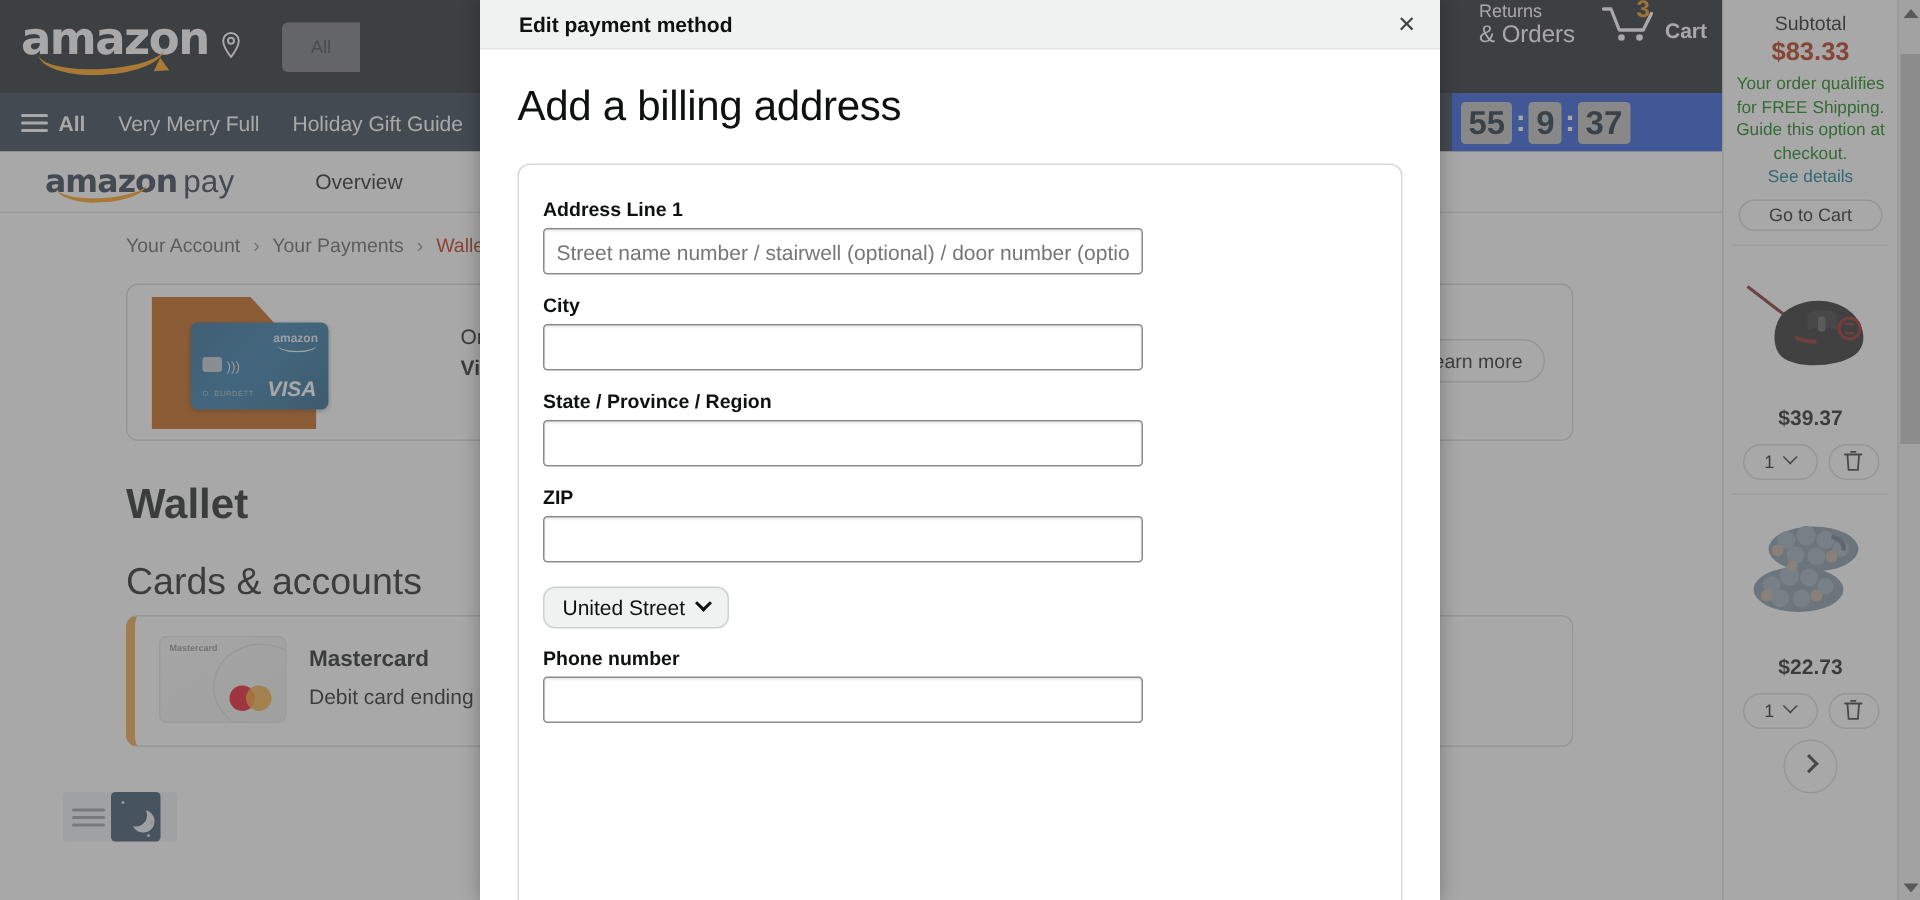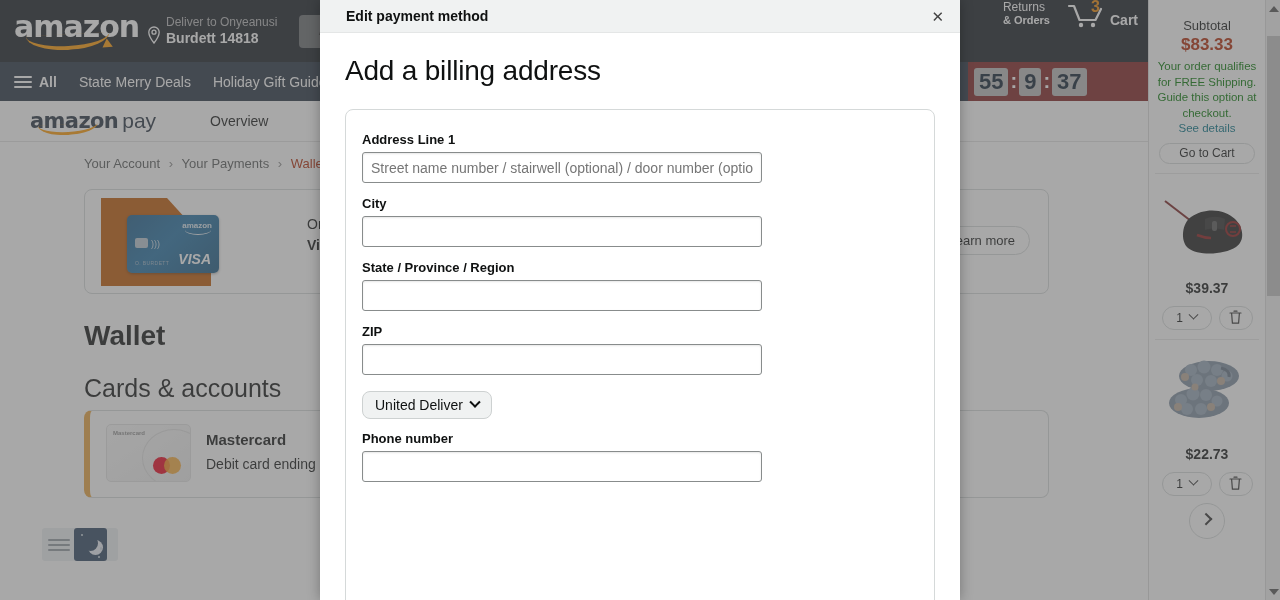--- a/index.html
+++ b/index.html
@@ -41,42 +41,42 @@
   .az-deliver .l1 { font-size: 12px; color: #ccccccdd; }
   .az-deliver .l2 { font-size: 14px; font-weight: bold; color: #fff; }
   .az-searchcat {
     margin-left: 22px; width: 52px; height: 33px; background: #666a6e;
     border-radius: 4px 0 0 4px; color: #333; font-size: 12px;
     display: flex; align-items: center; justify-content: center;
   }
 
   .az-right { position: absolute; right: 0; top: 0; height: 62px; display: flex; align-items: flex-start; }
   .az-returns { color: #fff; font-size: 12px; line-height: 1.2; margin-right: 16px; }
-  .az-returns b { font-size: 11px; font-weight: bold; display: block; }
+  .az-returns b { font-size: 16px; font-weight: normal; display: block; }
   .az-cart { position: relative; display: flex; align-items: flex-end; color: #fff; padding-right: 10px; }
   .cart-svg { width: 42px; height: 30px; }
   .cart-count {
     position: absolute; left: 25px; top: -2px;
     color: #f08804; font-weight: bold; font-size: 16px;
   }
   .az-cart .cart-label { font-size: 14px; font-weight: bold; margin-left: 2px; margin-bottom: 2px; }
 
   .az-navbar {
     position: absolute; left: 0; top: 62px; width: 1148px; height: 39px;
     background: #232f3e; display: flex; align-items: center; padding-left: 14px;
     color: #fff; font-size: 14px; gap: 22px;
   }
   .nav-all { display: flex; align-items: center; font-weight: bold; gap: 7px; }
   .burger { display: inline-block; width: 18px; }
   .burger i { display: block; height: 2px; background: #fff; margin: 3px 0; border-radius: 1px; }
   .nav-item { white-space: nowrap; }
 
   .timer-wrap {
     position: absolute; left: 968px; top: 62px; width: 180px; height: 39px;
-    background: #7f1d1d; display: flex; align-items: center; padding-left: 6px; gap: 2px;
+    background: #1d4ed8; display: flex; align-items: center; padding-left: 6px; gap: 2px;
   }
   .tdigit {
     background: #b9b9b9; color: #0a1c2e; font-weight: bold; font-size: 22px;
     padding: 1px 5px; border-radius: 3px; font-family: "Liberation Sans", sans-serif;
   }
   .tsep { color: #fff; font-size: 20px; font-weight: bold; }
 
   
   .paybar {
     position: absolute; left: 0; top: 101px; width: 1148px; height: 41px;
@@ -161,21 +161,21 @@
   .dm-moon .s2 { right: 5px; top: 19px; width: 2.5px; height: 2.5px; }
   .dm-moon .s3 { right: 7px; bottom: 3px; width: 2px; height: 2px; }
 
   
   .cart-sidebar {
     position: absolute; right: 0; top: 0; width: 132px; height: 600px;
     background: #ffffff; border-left: 1px solid #dcdcdc;
   }
   .cs-inner { position: absolute; left: 0; top: 0; width: 117px; height: 600px;
     border-right: 1px solid #e6e6e6; padding: 0 6px; }
-  .cs-subtotal { text-align: center; padding-top: 8px; font-size: 13px; color: #0f1111; margin-top: 10px; }
+  .cs-subtotal { text-align: center; padding-top: 8px; font-size: 13px; color: #0f1111; }
   .cs-amount { text-align: center; font-size: 17px; font-weight: bold; color: #b12704; margin-top: 2px; }
   .cs-free { text-align: center; font-size: 11.5px; color: #007600; line-height: 1.35; margin-top: 4px; }
   .cs-free .seedet { color: #007185; display: block; }
   .cs-go {
     margin: 6px 4px 0 4px; height: 21px; border: 1px solid #d5d9d9; border-radius: 11px;
     background: #fff; font-size: 12px; color: #0f1111; display: flex;
     align-items: center; justify-content: center;
   }
   .cs-sep { height: 1px; background: #e6e6e6; margin: 9px 0 0 0; }
   .cs-item { padding-top: 6px; }
@@ -247,24 +247,20 @@
 
     <div class="az-topbar">
       <div class="az-logo">
         <div class="word">amazon</div>
         <div class="smile"></div>
       </div>
       <div class="az-deliver">
         <svg class="pin-icon" viewBox="0 0 16 18">
           <path d="M8 1a5.2 5.2 0 0 0-5.2 5.2C2.8 10.3 8 17 8 17s5.2-6.7 5.2-10.8A5.2 5.2 0 0 0 8 1zm0 7.2a2 2 0 1 1 0-4 2 2 0 0 1 0 4z" fill="none" stroke="#fff" stroke-width="1.3"></path>
         </svg>
-        <div class="lines">
-          <div class="l1">Deliver to Onyeanusi</div>
-          <div class="l2">Burdett 14818</div>
-        </div>
       </div>
       <div class="az-searchcat">All</div>
 
       <div class="az-right">
         <div class="az-returns">
           <span>Returns</span>
           <b>&amp; Orders</b>
         </div>
         <div class="az-cart">
           <span class="cart-count">3</span>
@@ -280,21 +276,21 @@
 
     <div class="az-navbar">
       <div class="nav-all">
         <span class="burger">
             <i></i>
             <i></i>
             <i></i>
           </span>
         <span>All</span>
       </div>
-      <div class="nav-item">State Merry Deals</div>
+      <div class="nav-item">Very Merry Full</div>
       <div class="nav-item">Holiday Gift Guide</div>
     </div>
 
     <div class="timer-wrap">
       <span class="tdigit">55</span>
       <span class="tsep">:</span>
       <span class="tdigit">9</span>
       <span class="tsep">:</span>
       <span class="tdigit">37</span>
     </div>
@@ -498,21 +494,21 @@
           <label>State / Province / Region</label>
           <input type="text" value="" placeholder="" style="">
         </div>
 
         <div class="field">
           <label>ZIP</label>
           <input type="text" value="" placeholder="" style="">
         </div>
 
         <div class="country-sel">
-          <span>United Deliver</span>
+          <span>United Street</span>
           <span class="country-chev"></span>
         </div>
 
         <div class="field">
           <label>Phone number</label>
           <input type="text" value="" placeholder="" style="">
         </div>
 
       </div>
     </div>

